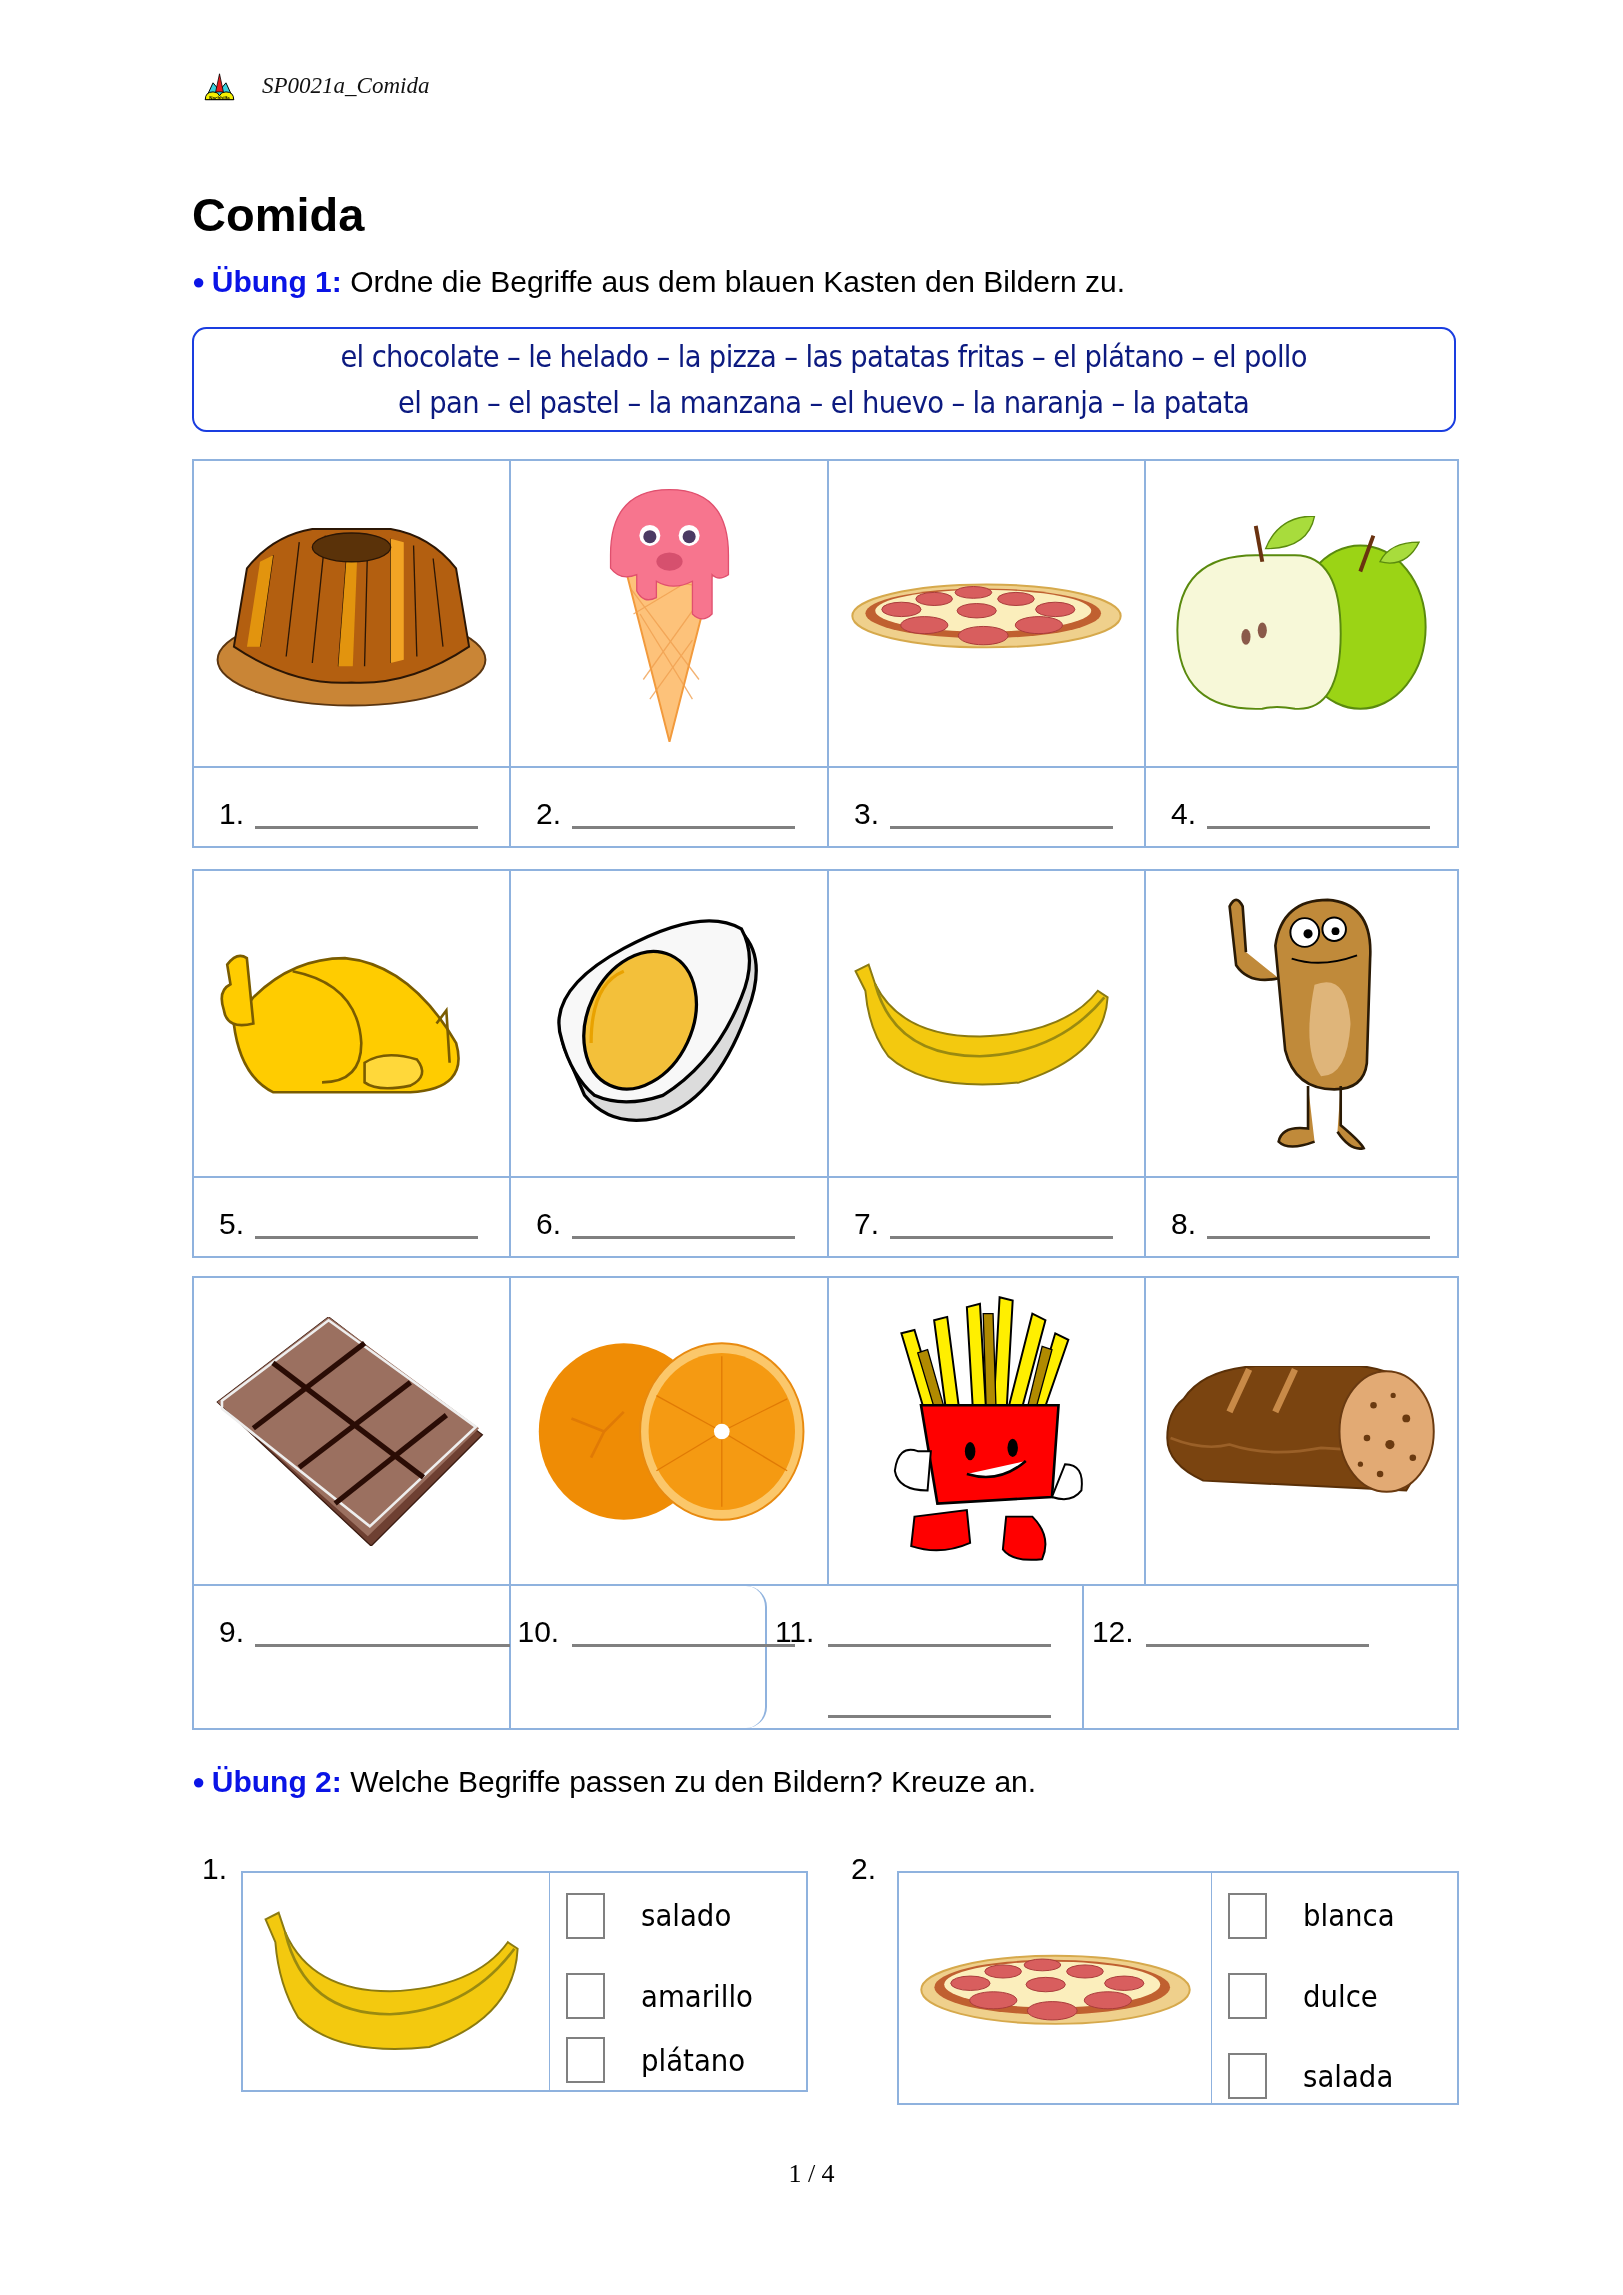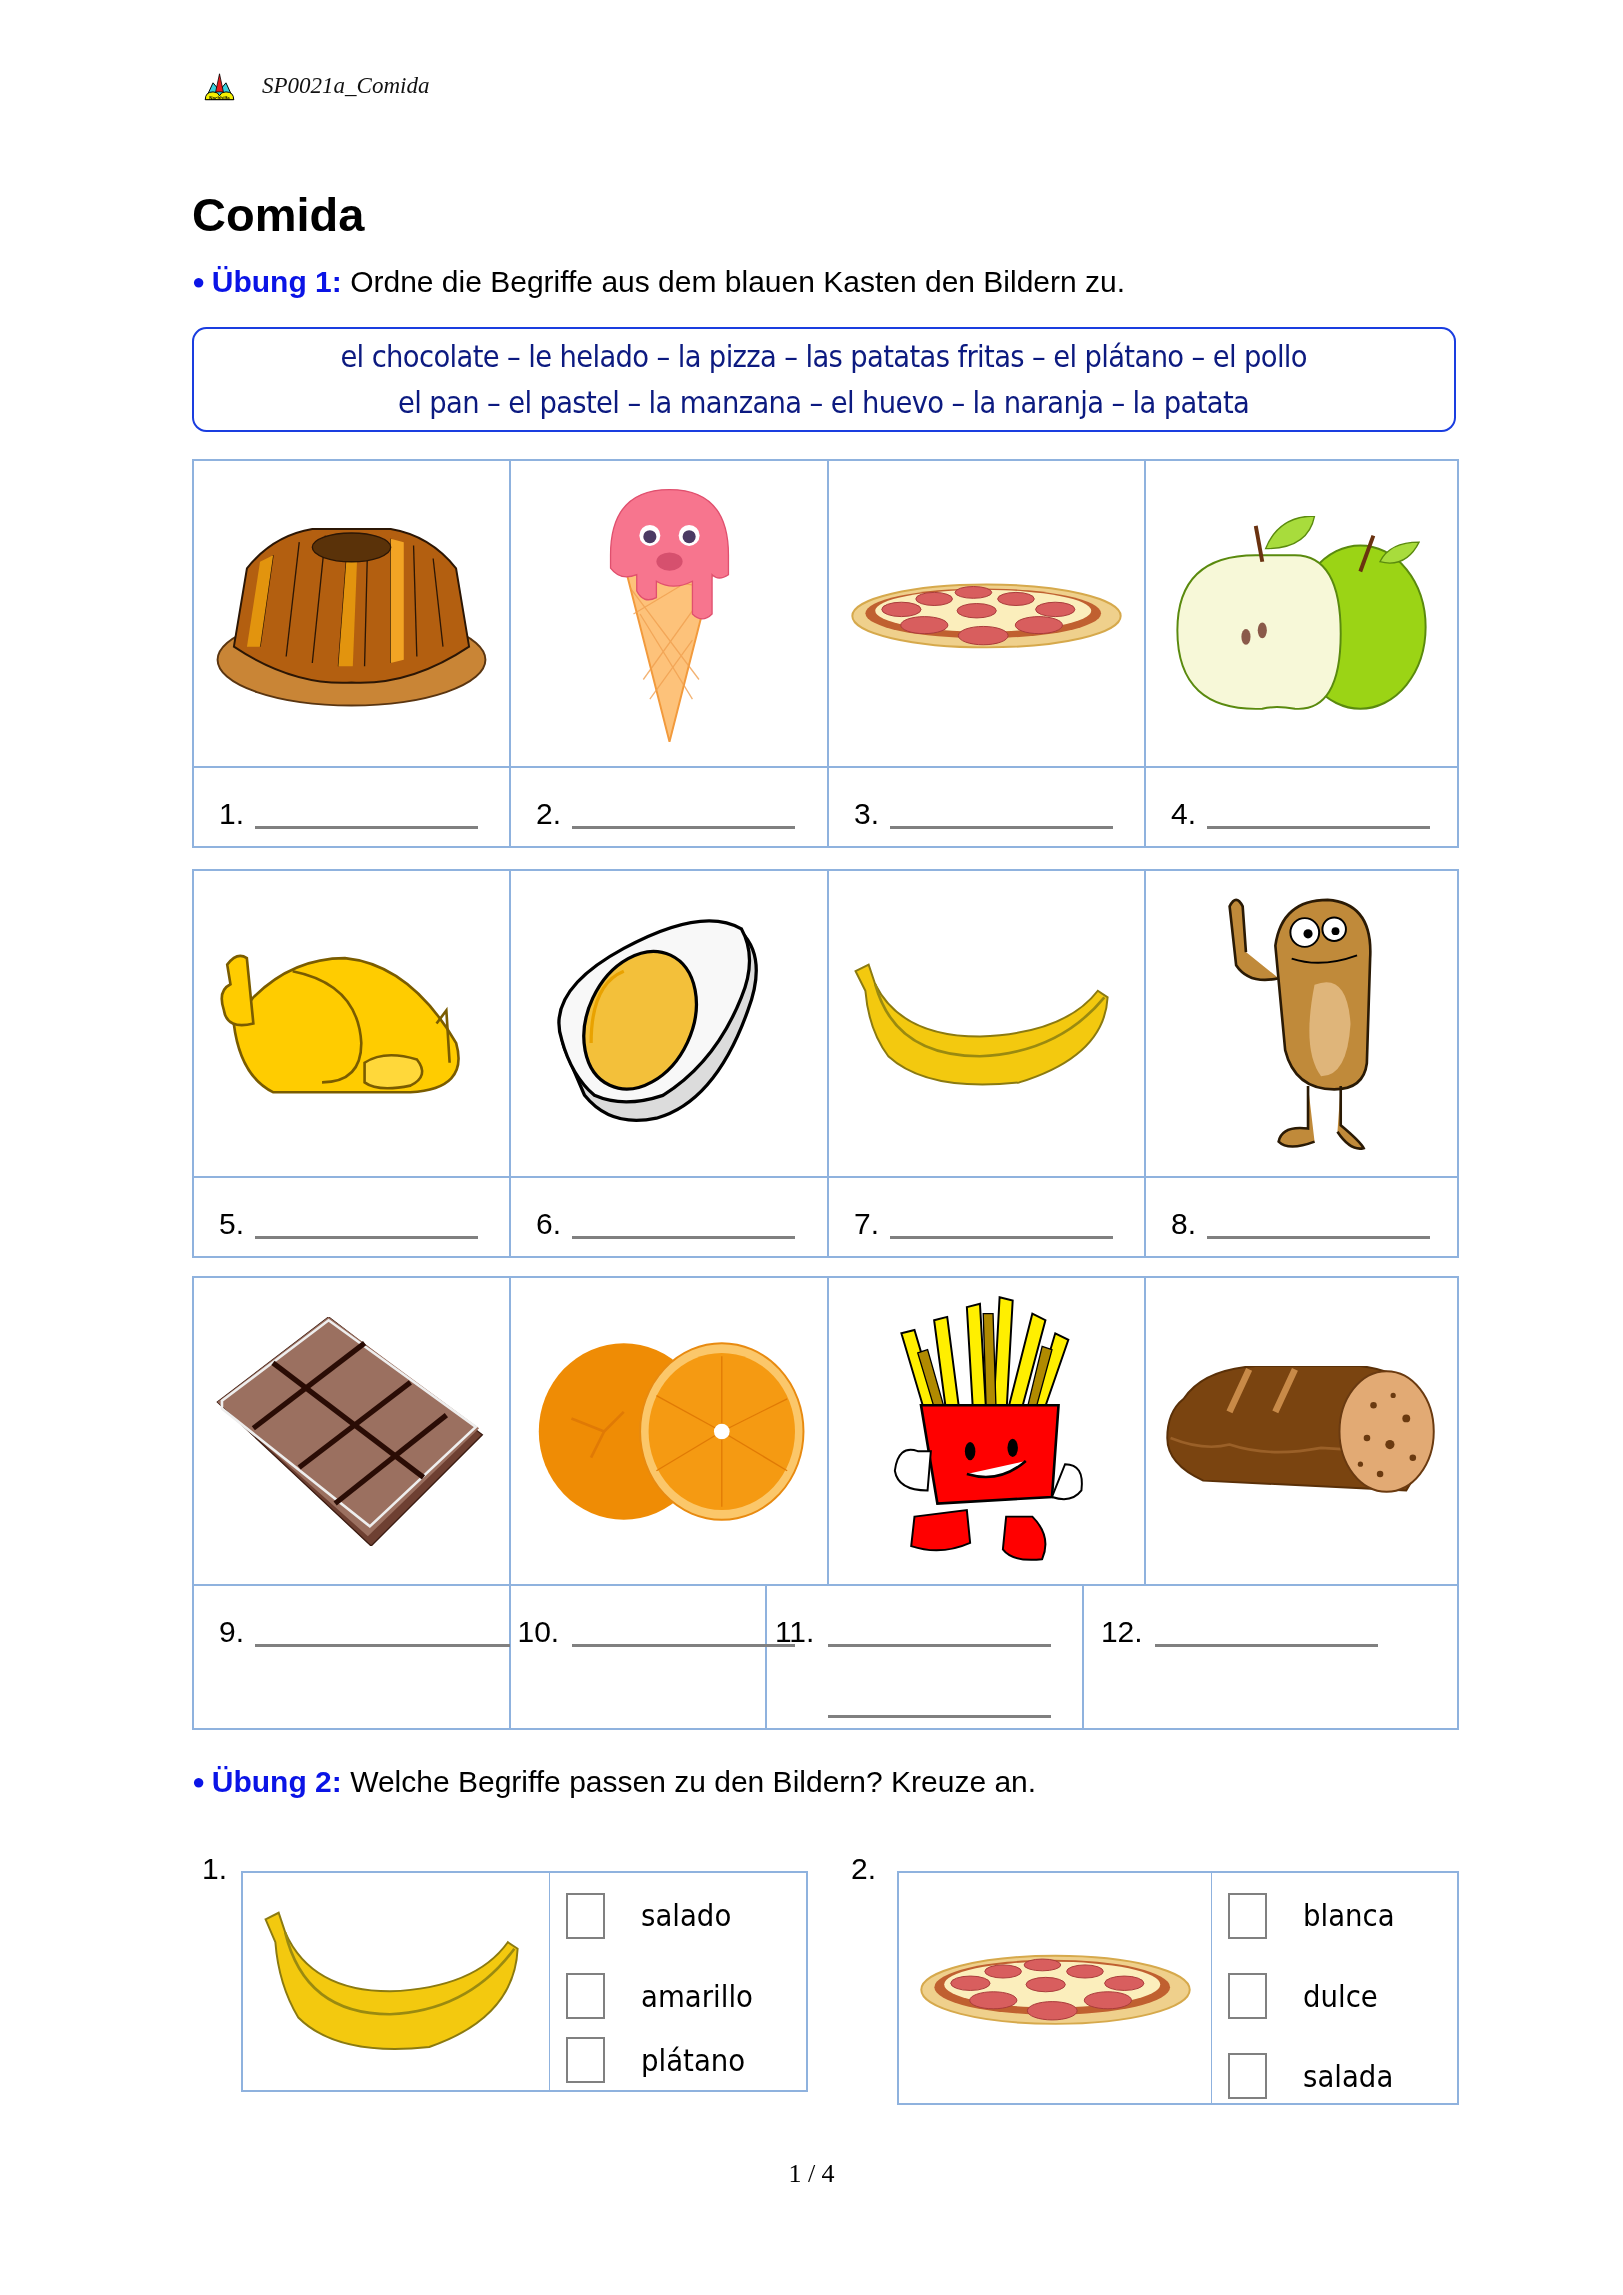--- a/index.html
+++ b/index.html
@@ -283,30 +283,30 @@
         </g>
         <path d="M130,5 L100,70 M200,5 L170,70" stroke="#c88a48" stroke-width="10"></path>
       </svg>
     </div>
   </div>
   <div class="grid-row label-row" style="height:142px;">
     <div class="cell" style="width:317px;">
       <span class="num" style="top:29px;">9.</span>
       <span class="blank" style="left:61px; top:58px; width:255px;"></span>
     </div>
-    <div class="cell" style="width:256px;">
+    <div class="cell" style="width:256px;border-radius:21px;">
       <span class="num" style="top:29px; left:6.5px;">10.</span>
       <span class="blank" style="left:61px; top:58px; width:223px;"></span>
     </div>
     <div class="cell" style="width:317px;">
       <span class="num" style="top:29px; left:7.9px;">11.</span>
       <span class="blank" style="left:61px; top:58px; width:223px;"></span>
       <span class="blank" style="left:61px; top:129px; width:223px;"></span>
     </div>
-    <div class="cell" style="width:311px;margin-left:9px;">
+    <div class="cell" style="width:311px;">
       <span class="num" style="top:29px; left:7.9px;">12.</span>
       <span class="blank" style="left:62px; top:58px; width:223px;"></span>
     </div>
   </div>
 </div>
 
 <div class="abs exercise-line" style="top:1765px;">
   <span class="bullet">●</span><span class="label">Übung 2:</span>
   <span>Welche Begriffe passen zu den Bildern? Kreuze an.</span>
 </div>

